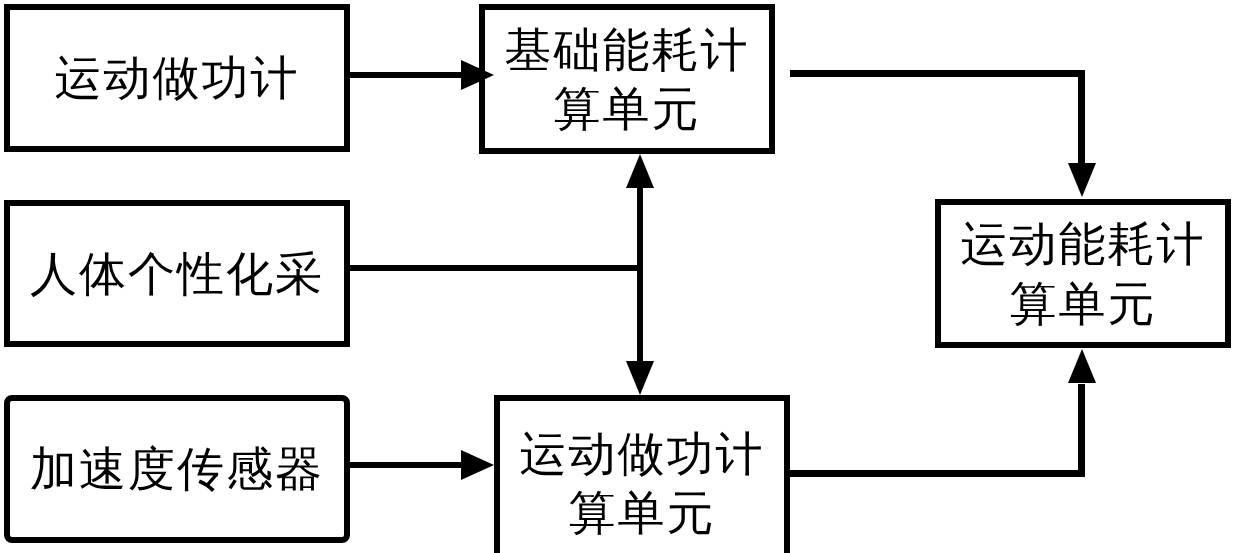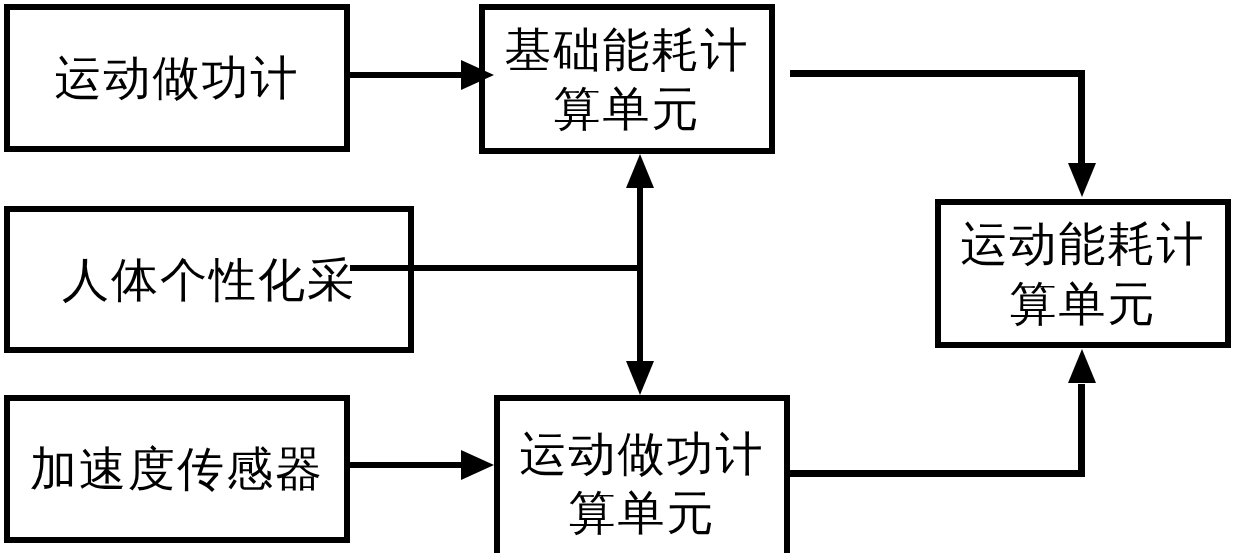--- a/index.html
+++ b/index.html
@@ -28,22 +28,22 @@
     color: #000000;
     font-size: 47px;
     line-height: 1.26;
     letter-spacing: 2px;
     white-space: nowrap;
   }
   .node span { display: block; }
 
   
   #node-heart    { left: 4px;   top: 4px;   width: 346px; height: 148px; }
-  #node-personal { left: 4px;   top: 200px; width: 410px; height: 147px; margin-top: 6px; }
-  #node-accel    { left: 4px;   top: 395px; width: 346px; height: 148px; }
+  #node-personal { left: 4px;   top: 200px; width: 346px; height: 147px; }
+  #node-accel    { left: 4px;   top: 395px; width: 346px; height: 148px; border-radius: 8px; }
   #node-basic    { left: 479px; top: 4px;   width: 296px; height: 150px; }
   #node-work     { left: 494px; top: 395px; width: 296px; height: 176px; }
   #node-energy   { left: 935px; top: 199px; width: 296px; height: 149px; align-items: center; }
 
   
   .seg {
     position: absolute;
     background: #000000;
   }
   .arrow {

